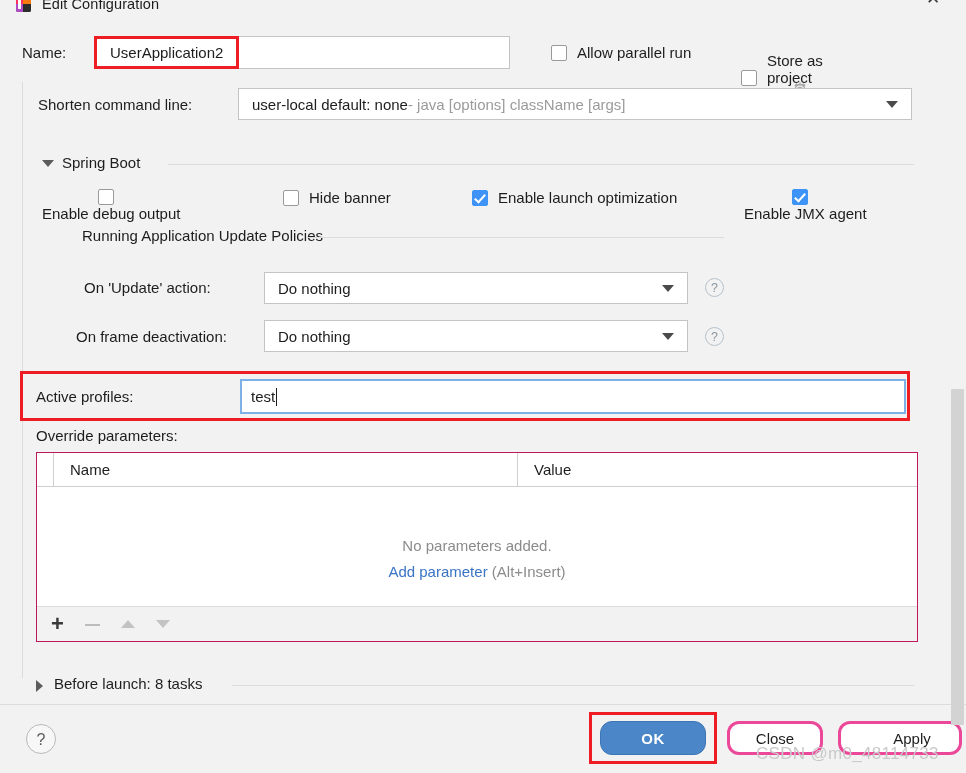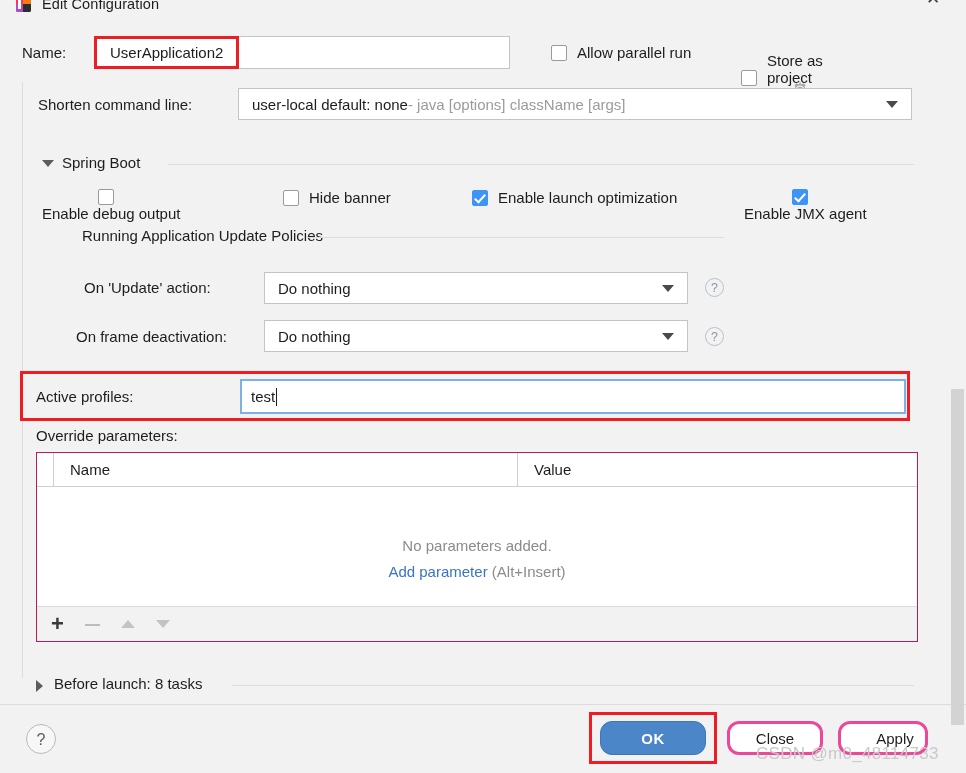--- a/index.html
+++ b/index.html
@@ -385,21 +385,21 @@
     border: 3px solid #ee1d23;
     box-sizing: border-box;
     pointer-events: none;
   }
   .btn-plain {
     background: #ffffff;
     border: 3px solid #ec4899;
     color: #1d1d1d;
   }
   .btn-close { left: 727px; top: 721px; width: 96px; }
-  .btn-apply { left: 838px; top: 721px; width: 90px; padding-left: 24px; }
+  .btn-apply { left: 838px; top: 721px; width: 124px; padding-left: 24px; }
 
   
   .scrollbar-track {
     position: absolute;
     right: 0; top: 24px;
     width: 16px; height: 680px;
     background: #f2f2f2;
   }
   .scrollbar-thumb {
     position: absolute;

